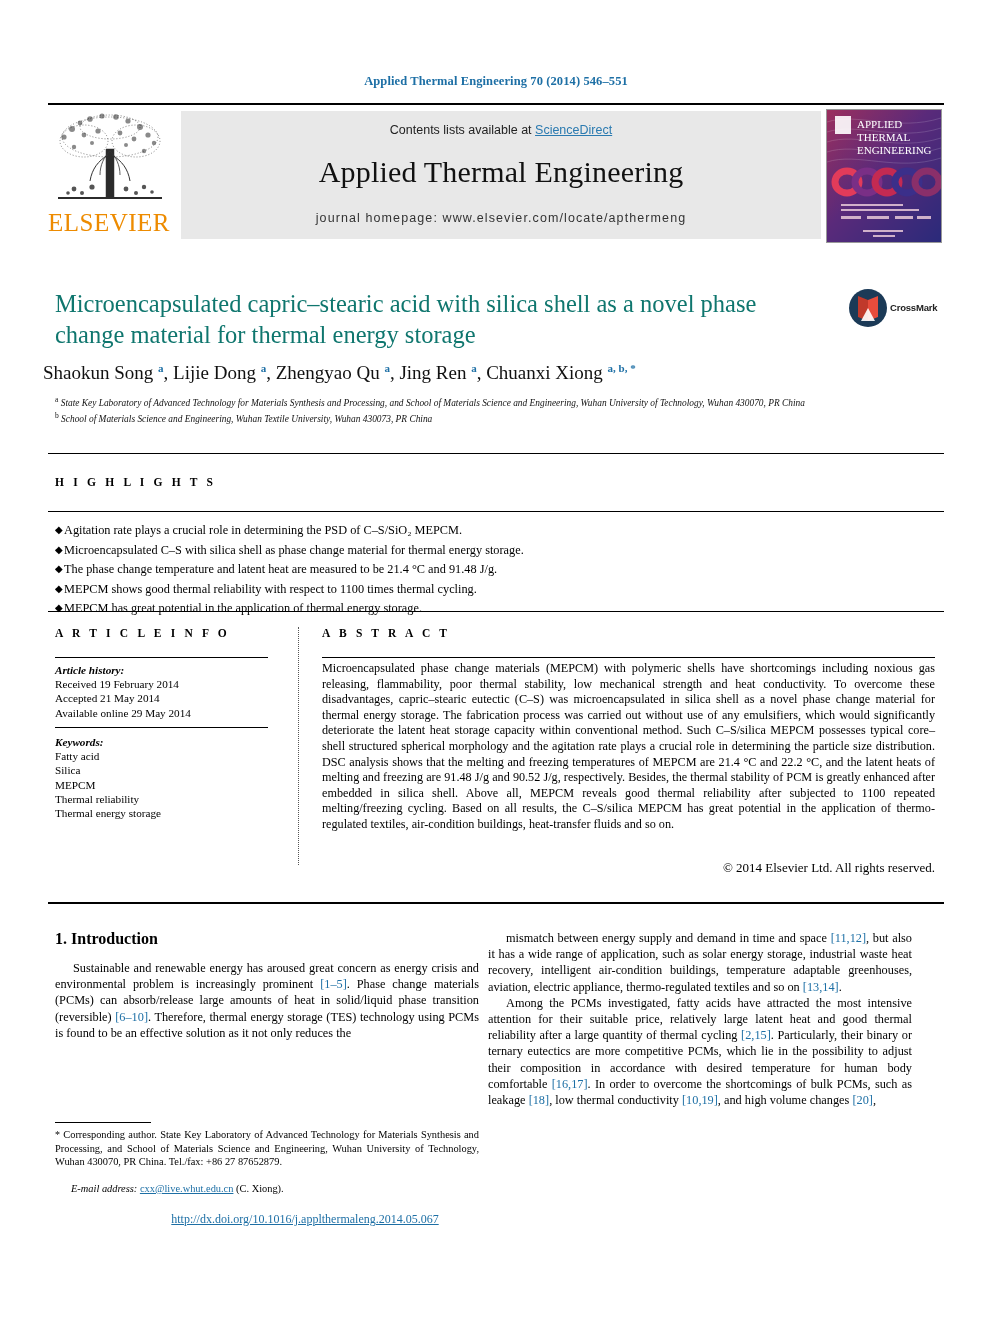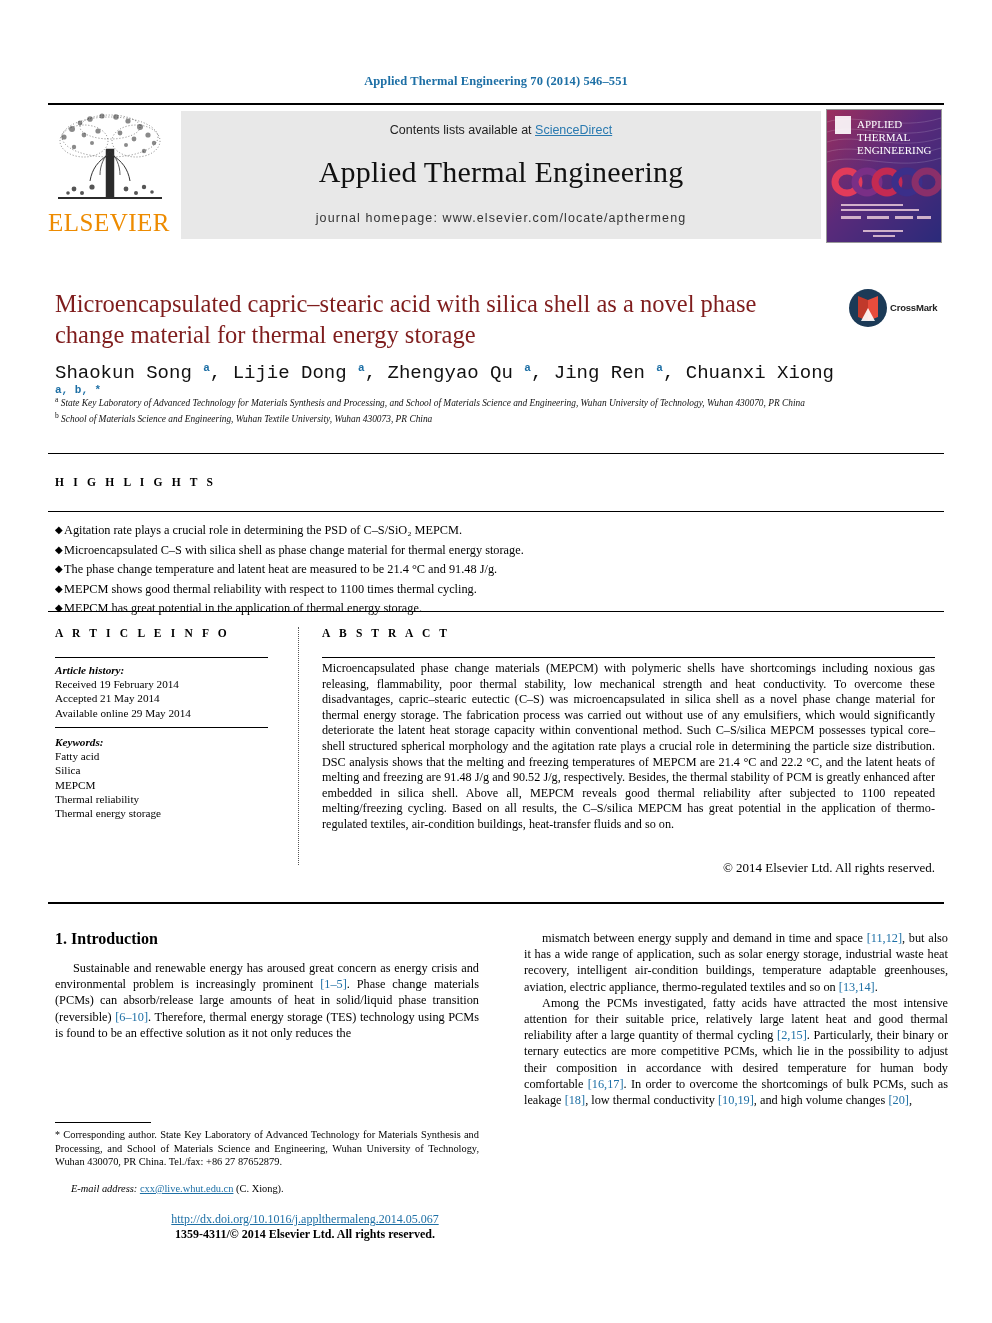--- a/index.html
+++ b/index.html
@@ -111,44 +111,43 @@
     overflow: hidden;
   }
 
   
   .title {
     position: absolute;
     left: 55px; top: 288px;
     width: 760px;
     font-size: 24.5px;
     line-height: 31px;
-    color: #7f1d1d;
+    color: #0f766e;
     font-family: "Liberation Serif", serif;
   }
   .crossmark {
     position: absolute;
     left: 848px; top: 288px;
     width: 88px; height: 42px;
   }
   .crossmark-label {
     position: absolute;
     left: 42px; top: 14px;
     font-family: "Liberation Sans", sans-serif;
     font-size: 9.5px;
     font-weight: bold;
     color: #222;
     letter-spacing: -.2px;
   }
   .authors {
     position: absolute;
-    left: 55px; top: 362px;
+    left: 43px; top: 362px;
     width: 800px;
     font-size: 19px;
     color: #111;
-    font-family: Liberation Mono, monospace;
   }
   .authors sup {
     color: #1d6fa5;
     font-size: 11px;
     font-weight: bold;
   }
   .affiliations {
     position: absolute;
     left: 55px; top: 394px;
     width: 800px;
@@ -284,21 +283,21 @@
   }
 
   
   .col-left {
     position: absolute;
     left: 55px; top: 930px;
     width: 424px;
   }
   .col-right {
     position: absolute;
-    left: 524px; top: 930px;
+    left: 488px; top: 930px;
     width: 424px;
   }
   .sec-title {
     font-size: 16px;
     font-weight: bold;
     margin: 0 0 12px 0;
   }
   .para {
     font-size: 12.3px;
     line-height: 16.2px;
@@ -527,16 +526,15 @@
   <div class="footnote-rule"></div>
   <div class="footnote"><span class="star">*</span> Corresponding author. State Key Laboratory of Advanced Technology for Materials Synthesis and Processing, and School of Materials Science and Engineering, Wuhan University of Technology, Wuhan 430070, PR China. Tel./fax: +86 27 87652879.</div>
   <div class="email-line">
     <span class="lbl">E-mail address:</span>
     <a class="email-link" href="#">cxx@live.whut.edu.cn</a>
     <span>(C. Xiong).</span>
   </div>
 
   <div class="doi-block">
     <a class="doi-link" href="#">http://dx.doi.org/10.1016/j.applthermaleng.2014.05.067</a>
-    <div class="issn-line">1359-4311/© 2014 Elsevier Ltd. All rights reserved.</div>
   </div>
 
 </div>
 
 </body></html>

